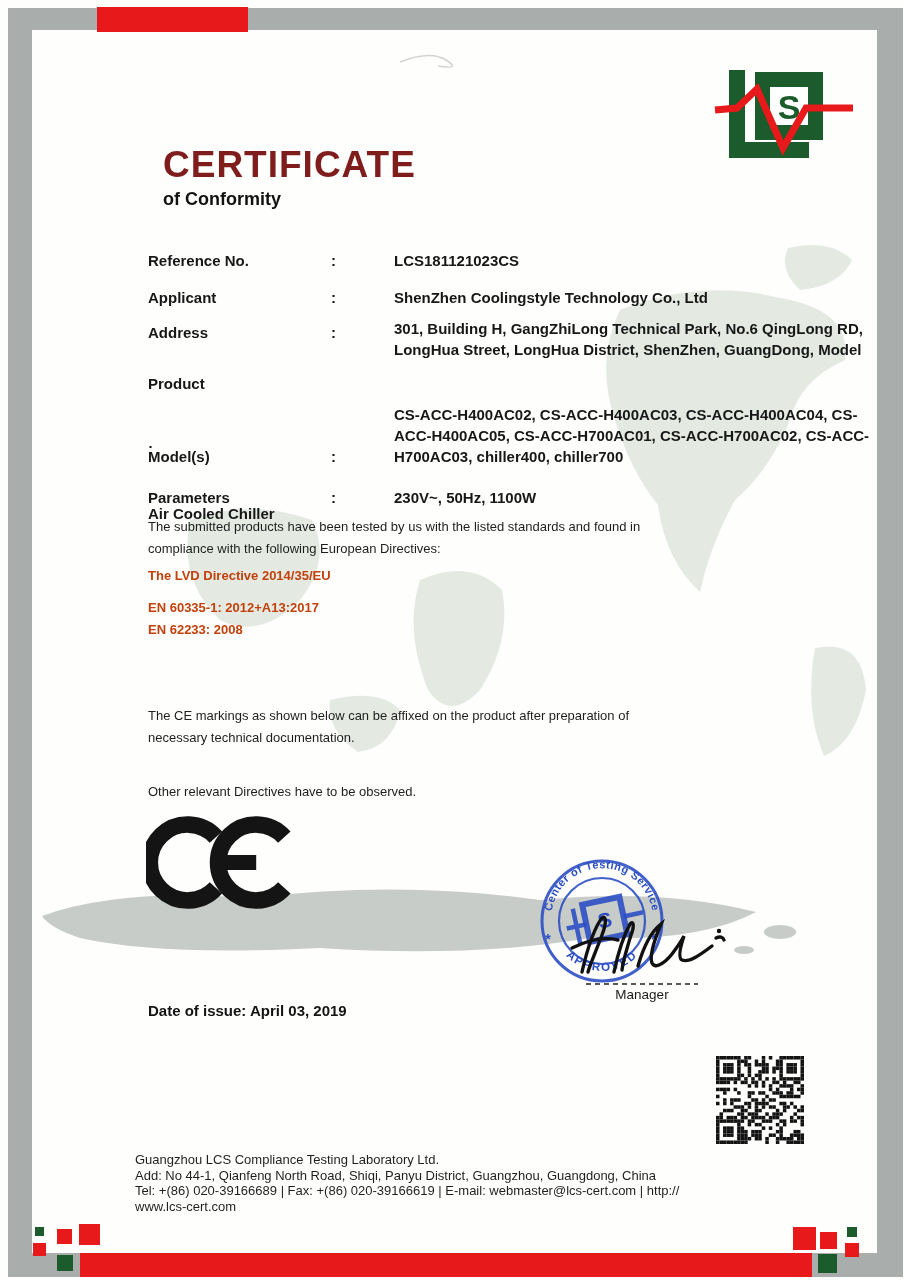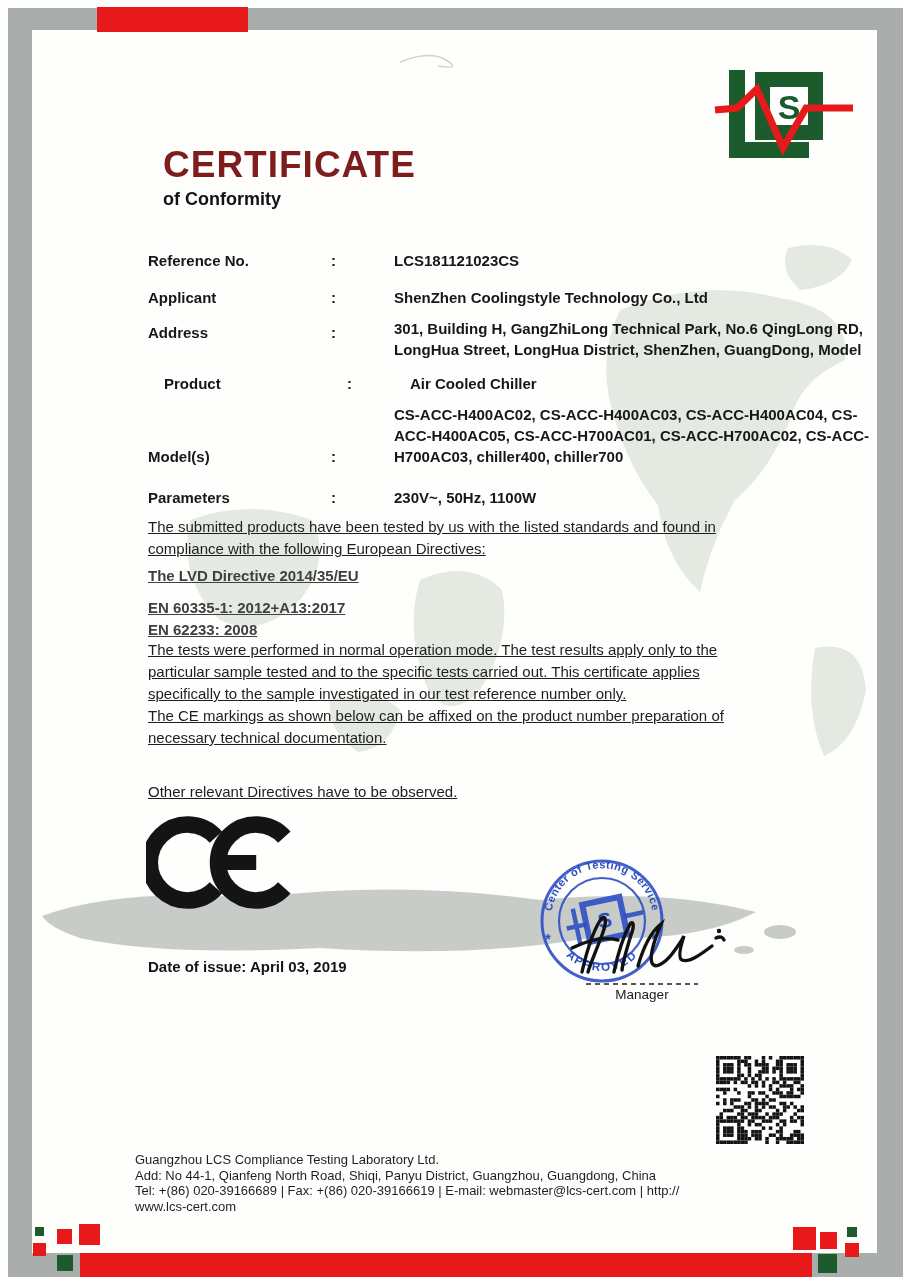--- a/index.html
+++ b/index.html
@@ -8,23 +8,23 @@
   .abs{position:absolute;}
   .bar{background:#a9aeac;}
   .sq-red{background:#e8191a;}
   .sq-green{background:#1c5b2b;}
   .title{font-size:37px;font-weight:700;letter-spacing:1px;color:#7f1d1d;line-height:1;}
   .subtitle{font-size:18px;font-weight:700;color:#121212;line-height:1;margin-top:7px;}
   .field-row{display:flex;font-size:15px;font-weight:700;color:#171717;line-height:21px;gap:44px;}
   .field-label{width:139px;flex:none;}
   .field-colon{width:19px;flex:none;}
   .field-value{width:488px;white-space:pre-line;}
-  .para{font-size:15px;line-height:22px;color:#1e1e1e;white-space:pre-line;width:600px;text-decoration:underline;}
-  .para.bold{font-weight:700;color:#404040;}
-  .dateline{font-size:15px;font-weight:700;color:#141414;}
+  .para{font-size:13px;line-height:22px;color:#1e1e1e;white-space:pre-line;width:600px;}
+  .para.bold{font-weight:700;color:#c2410c;}
+  .dateline{font-size:15px;font-weight:700;color:#141414;margin-top:44px;}
   .footer-left{font-size:13px;line-height:15.5px;color:#1f1f1f;}
   .qr-captions{width:176px;text-align:center;color:#161616;}
   .qr-zh{font-size:13px;font-weight:700;}
   .qr-en{font-size:12.5px;font-weight:700;margin-top:1px;}
   .qr-page{font-size:14px;font-weight:700;letter-spacing:3px;margin-top:3px;}
   svg text{font-family:"Liberation Sans","DejaVu Sans",sans-serif;}
 </style>
 </head>
 <body>
 
@@ -84,21 +84,21 @@
     <div class="field-label">Applicant</div>
     <div class="field-colon">:</div>
     <div class="field-value">ShenZhen Coolingstyle Technology Co., Ltd</div>
   </div>
   <div class="abs field-row" style="left:148px;top:318px;">
     <div class="field-label" style="padding-top:4px;">Address</div>
     <div class="field-colon" style="padding-top:4px;">:</div>
     <div class="field-value">301, Building H, GangZhiLong Technical Park, No.6 QingLong RD,
 LongHua Street, LongHua District, ShenZhen, GuangDong, Model</div>
   </div>
-  <div class="abs field-row" style="left:164px;top:373px;">
+  <div class="abs field-row" style="left:148px;top:373px;flex-direction:column;">
     <div class="field-label">Product</div>
     <div class="field-colon">:</div>
     <div class="field-value">Air Cooled Chiller</div>
   </div>
   <div class="abs field-row" style="left:148px;top:404px;align-items:flex-end;">
     <div class="field-label">Model(s)</div>
     <div class="field-colon">:</div>
     <div class="field-value">CS-ACC-H400AC02, CS-ACC-H400AC03, CS-ACC-H400AC04, CS-
 ACC-H400AC05, CS-ACC-H700AC01, CS-ACC-H700AC02, CS-ACC-
 H700AC03, chiller400, chiller700</div>
@@ -107,24 +107,21 @@
     <div class="field-label">Parameters</div>
     <div class="field-colon">:</div>
     <div class="field-value">230V~, 50Hz, 1100W</div>
   </div>
 
   <div class="abs para" style="left:148px;top:516px;">The submitted products have been tested by us with the listed standards and found in
 compliance with the following European Directives:</div>
   <div class="abs para bold" style="left:148px;top:565px;">The LVD Directive 2014/35/EU</div>
   <div class="abs para bold" style="left:148px;top:597px;">EN 60335-1: 2012+A13:2017
 EN 62233: 2008</div>
-  <div class="abs para" style="left:148px;top:639px;">The tests were performed in normal operation mode. The test results apply only to the
-particular sample tested and to the specific tests carried out. This certificate applies
-specifically to the sample investigated in our test reference number only.</div>
-  <div class="abs para" style="left:148px;top:705px;">The CE markings as shown below can be affixed on the product number preparation of
+  <div class="abs para" style="left:148px;top:705px;">The CE markings as shown below can be affixed on the product after preparation of
 necessary technical documentation.</div>
   <div class="abs para" style="left:148px;top:781px;">Other relevant Directives have to be observed.</div>
 
   <svg class="abs" style="left:146px;top:813px;" width="152" height="99" viewBox="0 0 200 130">
     <path d="M 92 31.5 A 50 50 0 1 0 92 98.5" fill="none" stroke="#141414" stroke-width="22"></path>
     <path d="M 182 31.5 A 50 50 0 1 0 182 98.5" fill="none" stroke="#141414" stroke-width="22"></path>
     <path d="M 97 65 L 145 65" stroke="#141414" stroke-width="20"></path>
   </svg>
 
   <div class="abs dateline" style="left:148px;top:958px;">Date of issue: April 03, 2019</div>

